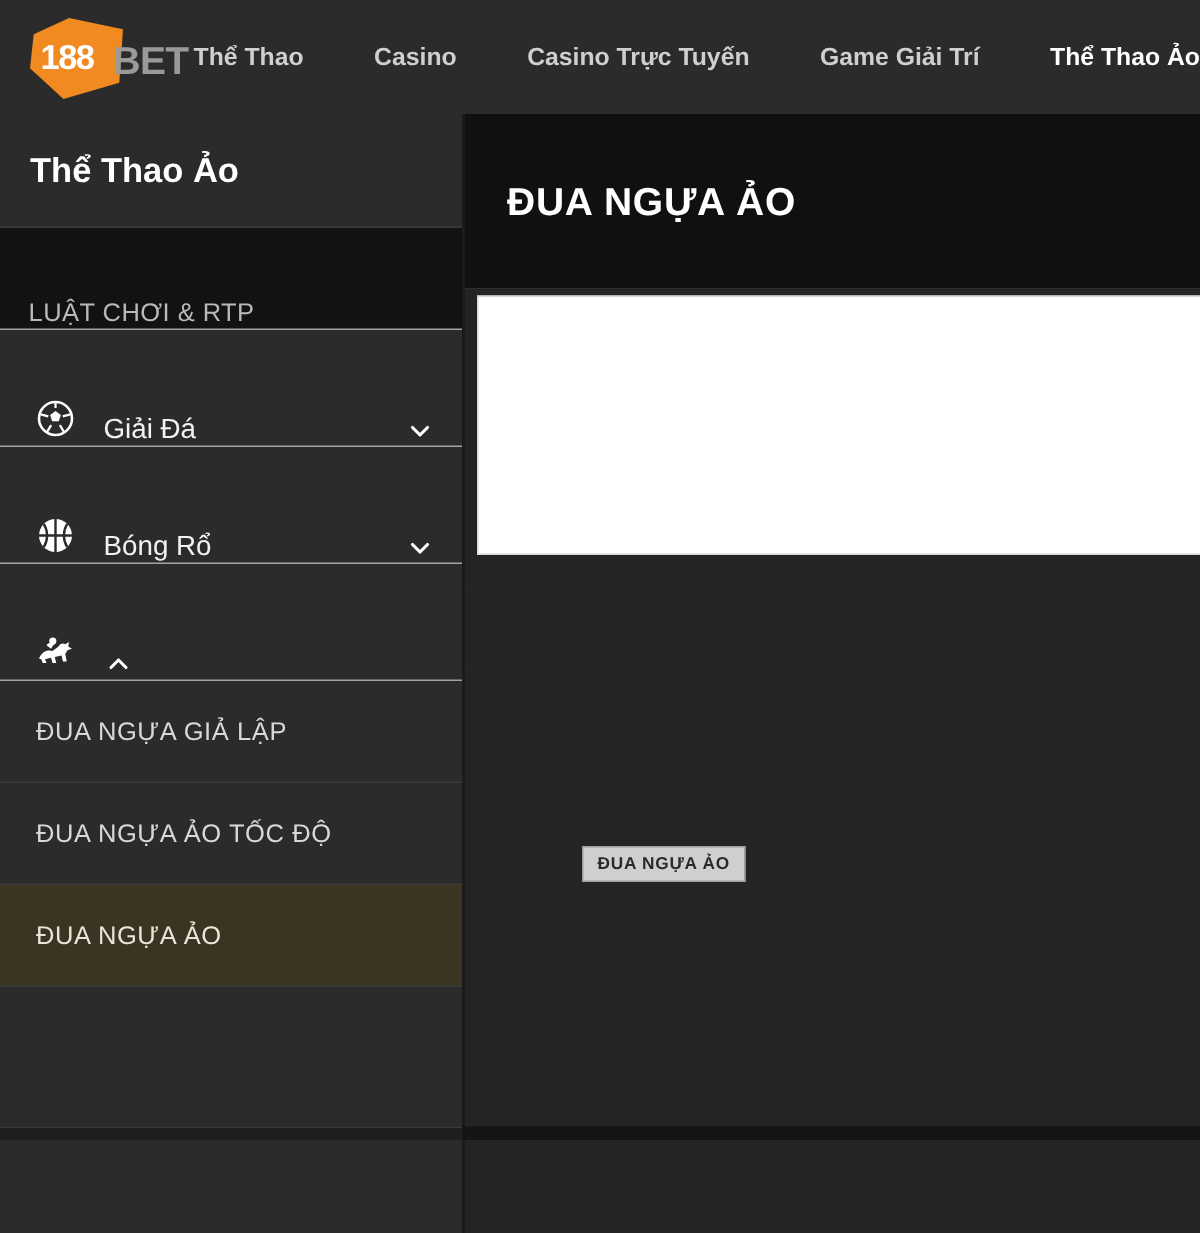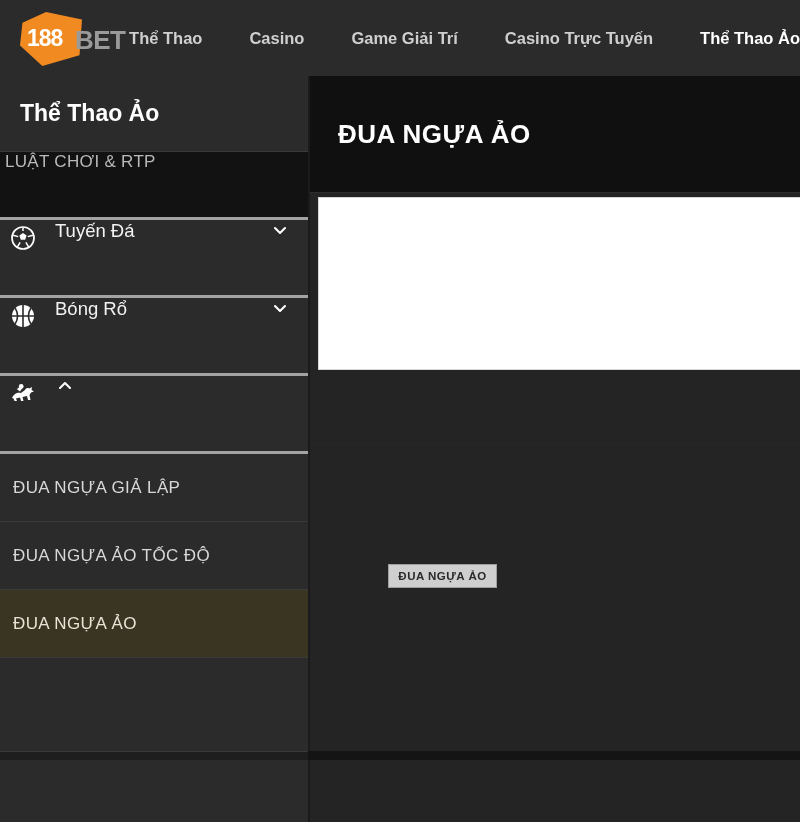--- a/index.html
+++ b/index.html
@@ -55,23 +55,23 @@
     overflow: hidden;
   }
   .sidebar-title {
     height: 76px; display: flex; align-items: center;
     padding-left: 20px;
     color: #ffffff; font-size: 23px; font-weight: bold;
     border-bottom: 1px solid #3a3a3a;
   }
   .side-row {
     position: relative;
-    display: flex; align-items: flex-start;
-    height: 78px; padding-left: 5px; padding-right: 18px;
-    border-bottom: 3px solid #a3a3a3;
+    display: flex; align-items: flex-end;
+    height: 78px; padding-left: 19px; padding-right: 18px;
+    border-bottom: 1px solid #a3a3a3;
     cursor: pointer;
   }
   .side-row.rules {
     background: #121212; height: 68px;
   }
   .side-row.rules .row-label {
     color: #b9b9b9; font-size: 17px; font-weight: normal; letter-spacing: .3px;
   }
   .row-icon {
     width: 36px; height: 36px; flex: 0 0 36px;
@@ -83,21 +83,21 @@
     color: #f2f2f2; font-size: 18.5px; flex: 1 1 auto; white-space: nowrap;
   }
   .chev {
     width: 20px; height: 20px; flex: 0 0 20px;
     display: flex; align-items: center; justify-content: center;
   }
   .chev svg { display: block; }
 
   .sub-row {
     display: flex; align-items: center;
-    height: 68px; padding-left: 13px;
+    height: 68px; padding-left: 24px;
     border-bottom: 1px solid #3a3a3a;
     cursor: pointer;
     background: #2b2b2b;
   }
   .sub-row .sub-label {
     color: #d8d8d8; font-size: 17px; letter-spacing: .4px; white-space: nowrap;
   }
   .sub-row.selected { background: #3a3422; }
   .sub-row.selected .sub-label { color: #e8e4d6; }
 
@@ -164,43 +164,43 @@
 
     <div class="logo-wrap">
       <div class="logo-badge"></div>
       <div class="logo-188">188</div>
       <div class="logo-bet">BET</div>
     </div>
 
     <div class="nav-items">
       <div class="nav-item">Thể Thao</div>
       <div class="nav-item">Casino</div>
+      <div class="nav-item">Casino Trực Tuyến</div>
       <div class="nav-item">Game Giải Trí</div>
-      <div class="nav-item">Casino Trực Tuyến</div>
       <div class="nav-item active">Thể Thao Ảo</div>
     </div>
   </div>
 
   <div class="sidebar">
 
     <div class="sidebar-title">Thể Thao Ảo</div>
 
     <div class="side-row rules">
       <div class="row-label">LUẬT CHƠI &amp; RTP</div>
     </div>
 
     <div class="side-row">
       <div class="row-icon">
         <svg width="26" height="26" viewBox="0 0 26 26">
           <circle cx="13" cy="13" r="11" fill="none" stroke="#ffffff" stroke-width="1.7"></circle>
           <polygon points="13,8 16.6,10.6 15.2,14.8 10.8,14.8 9.4,10.6" fill="#ffffff"></polygon>
           <path d="M13 2.4 L13 6 M3.1 10.2 L8.2 11.6 M22.9 10.2 L17.8 11.6 M7.3 22.1 L10.1 17.4 M18.7 22.1 L15.9 17.4" stroke="#ffffff" stroke-width="1.5" fill="none"></path>
         </svg>
       </div>
-      <div class="row-label">Tuyến Đá</div>
+      <div class="row-label">Giải Đá</div>
       <div class="chev">
         <svg width="16" height="16" viewBox="0 0 16 16">
           <path d="M3 6 L8 11 L13 6" fill="none" stroke="#ffffff" stroke-width="2.1" stroke-linecap="round" stroke-linejoin="round"></path>
         </svg>
       </div>
     </div>
 
     <div class="side-row">
       <div class="row-icon">
         <svg width="26" height="26" viewBox="0 0 26 26">

